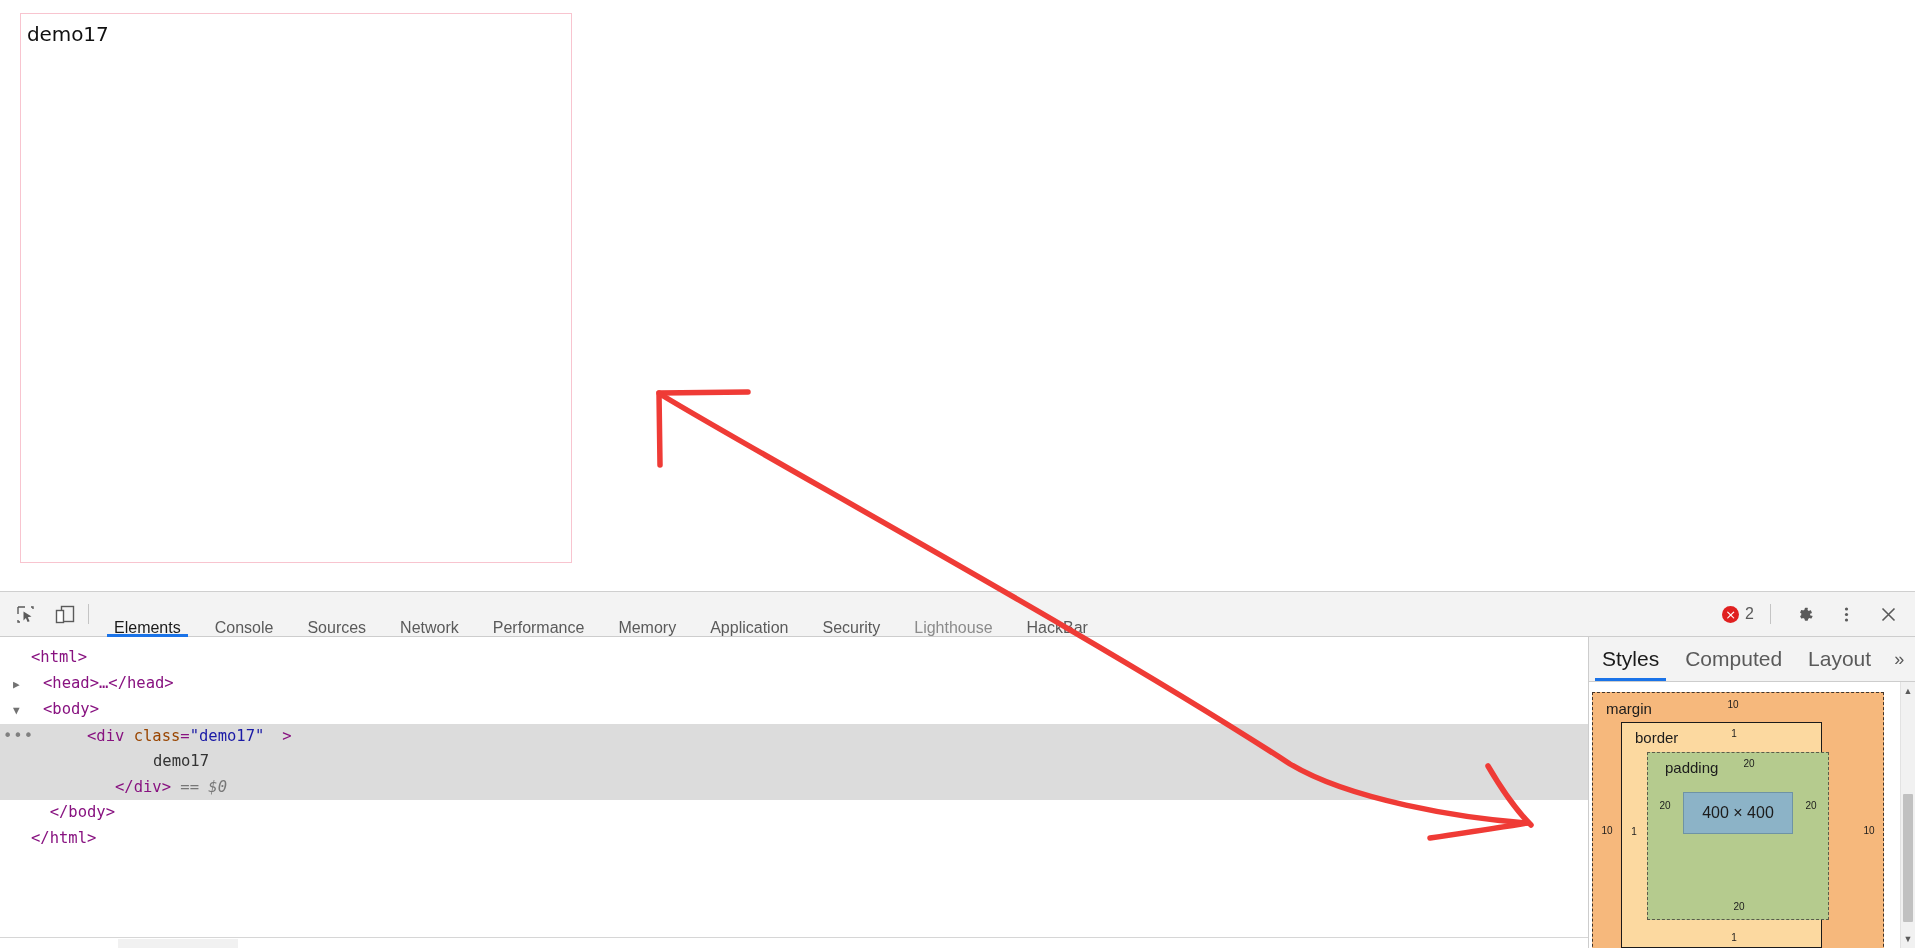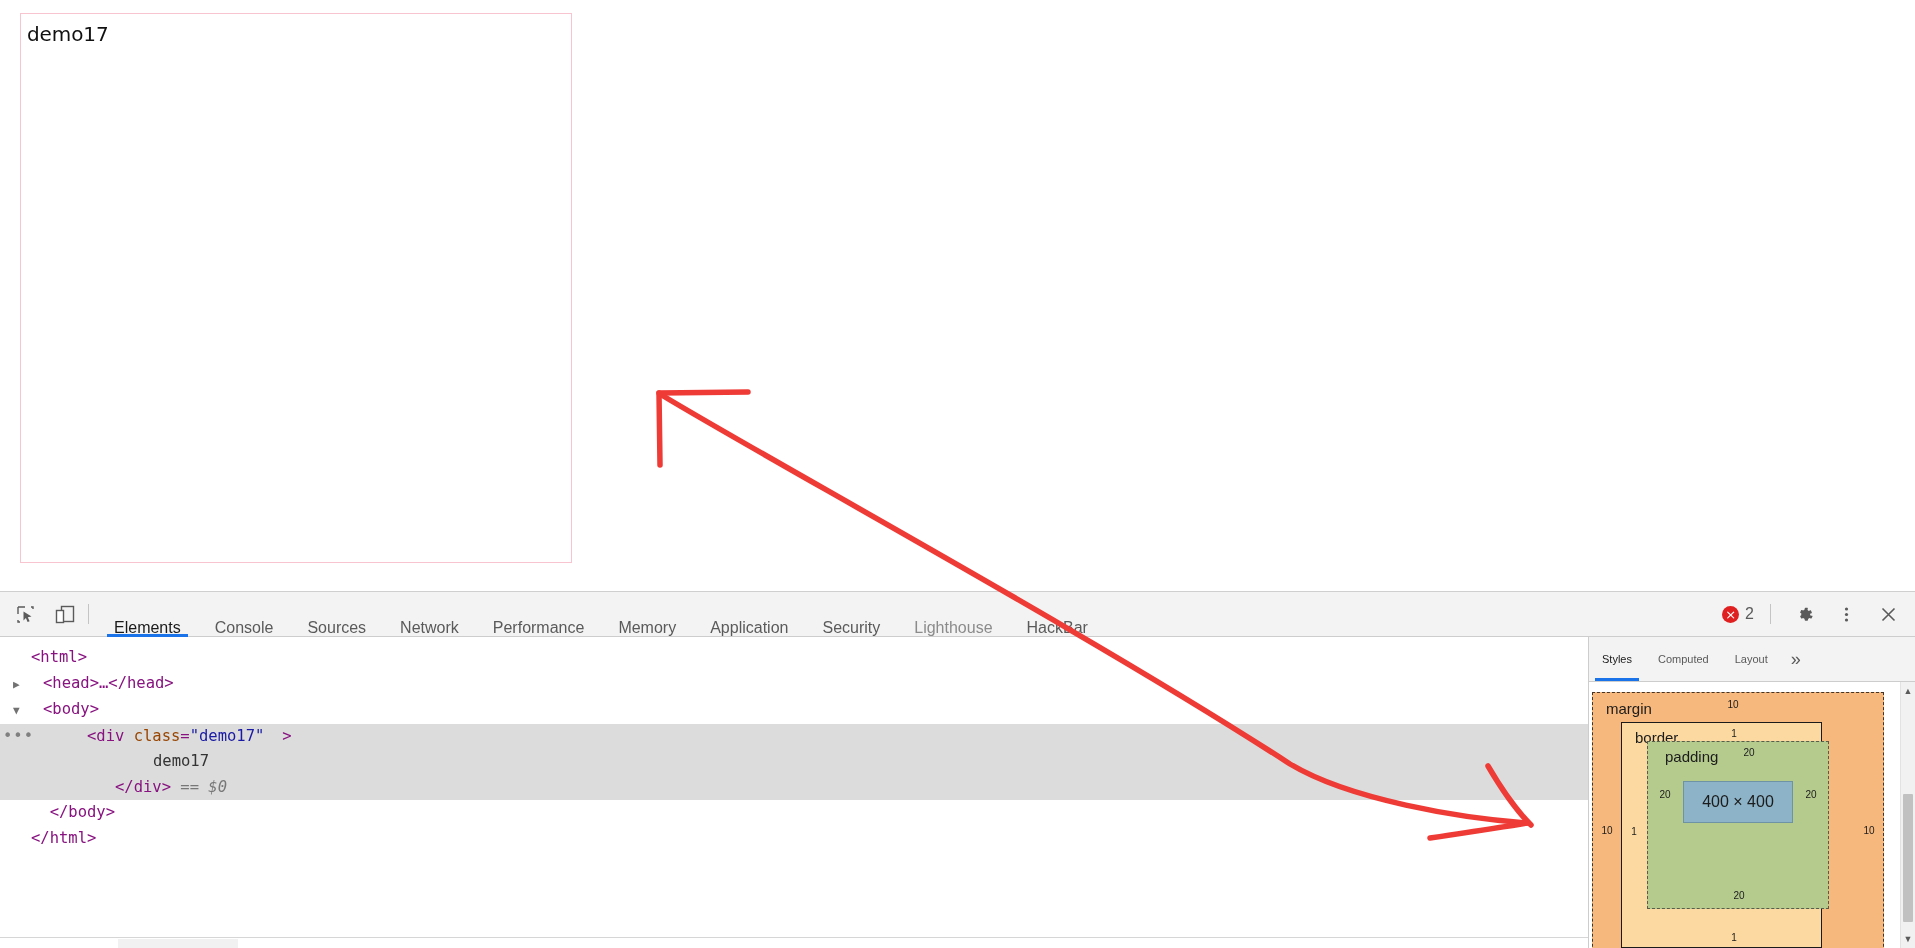--- a/index.html
+++ b/index.html
@@ -209,21 +209,21 @@
     display: flex;
     align-items: stretch;
     background: #f3f3f3;
     border-bottom: 1px solid #cdcdcd;
   }
   .st-tab {
     position: relative;
     display: flex;
     align-items: center;
     padding: 0 13px;
-    font-size: 11px;
+    font-size: 21px;
     color: #5a5a5a;
     cursor: pointer;
     white-space: nowrap;
   }
   .st-tab.selected { color: #1a1a1a; }
   .st-tab.selected::after {
     content: "";
     position: absolute;
     left: 6px; right: 6px;
     bottom: 0;
@@ -302,21 +302,21 @@
     top: 29px;
     width: 201px;
     height: 226px;
     background: #fcd9a0;
     border: 1px solid #1a1a1a;
     box-sizing: border-box;
   }
   #bm-padding-box {
     position: absolute;
     left: 25px;
-    top: 18px;
+    top: 29px;
     width: 182px;
     height: 168px;
     background: #b5cb8e;
     border: 1px dashed #5b5b4a;
     box-sizing: border-box;
   }
   #bm-content-box {
     position: absolute;
     left: 35px;
     top: 39px;

